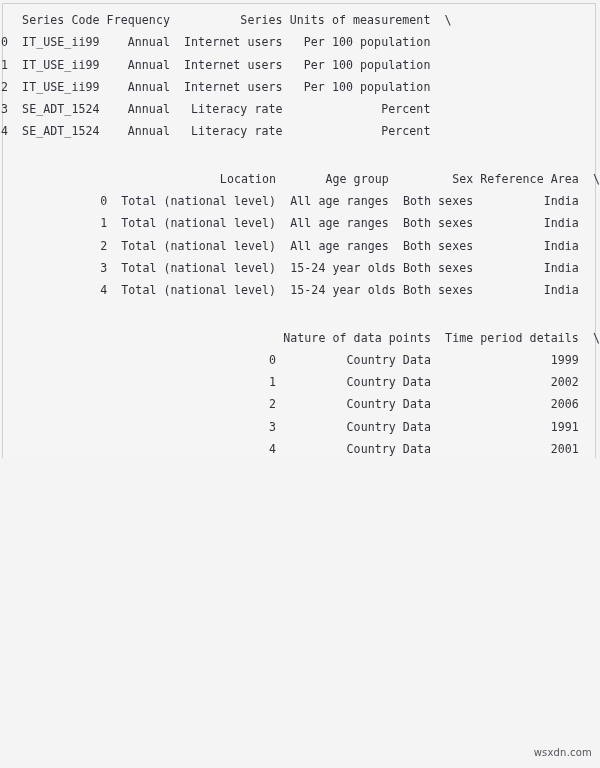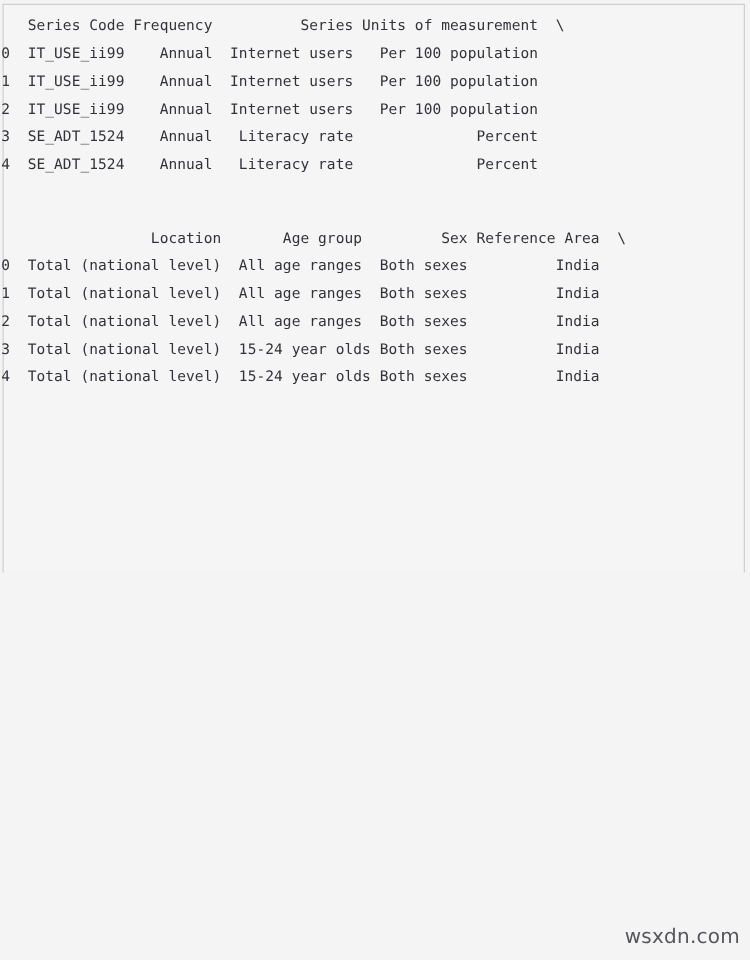--- a/index.html
+++ b/index.html
@@ -56,29 +56,30 @@
     font-family: "DejaVu Sans Mono", "Liberation Mono", monospace;
     font-size: 11.6px;
     line-height: 22.3px;
     letter-spacing: 0.06px;
     color: #32323a;
     white-space: pre;
     font-weight: 400;
   }
 
   pre.df-block.spaced {
-    margin-top: 36px;
+    margin-top: 25px;
+    text-align: right;
   }
 
   .watermark {
     position: absolute;
     right: 8px;
     bottom: 10px;
     font-family: "DejaVu Sans", "Liberation Sans", sans-serif;
-    font-size: 16px;
+    font-size: 10px;
     color: #55555c;
     letter-spacing: 0.2px;
     white-space: pre;
   }
 </style>
 </head>
 <body>
 
 <div id="output-block">
 
@@ -90,17 +91,23 @@
 1  IT_USE_ii99    Annual  Internet users   Per 100 population   
 2  IT_USE_ii99    Annual  Internet users   Per 100 population   
 3  SE_ADT_1524    Annual   Literacy rate              Percent   
 4  SE_ADT_1524    Annual   Literacy rate              Percent   </pre>
     <pre class="df-block spaced">                 Location       Age group         Sex Reference Area  \
 0  Total (national level)  All age ranges  Both sexes          India   
 1  Total (national level)  All age ranges  Both sexes          India   
 2  Total (national level)  All age ranges  Both sexes          India   
 3  Total (national level)  15-24 year olds Both sexes          India   
 4  Total (national level)  15-24 year olds Both sexes          India   </pre>
+    <pre class="df-block spaced">  Nature of data points  Time period details  \
+0          Country Data                 1999   
+1          Country Data                 2002   
+2          Country Data                 2006   
+3          Country Data                 1991   
+4          Country Data                 2001   </pre>
   </div>
 
   <div class="watermark">wsxdn.com</div>
 
 </div>
 
 </body></html>

